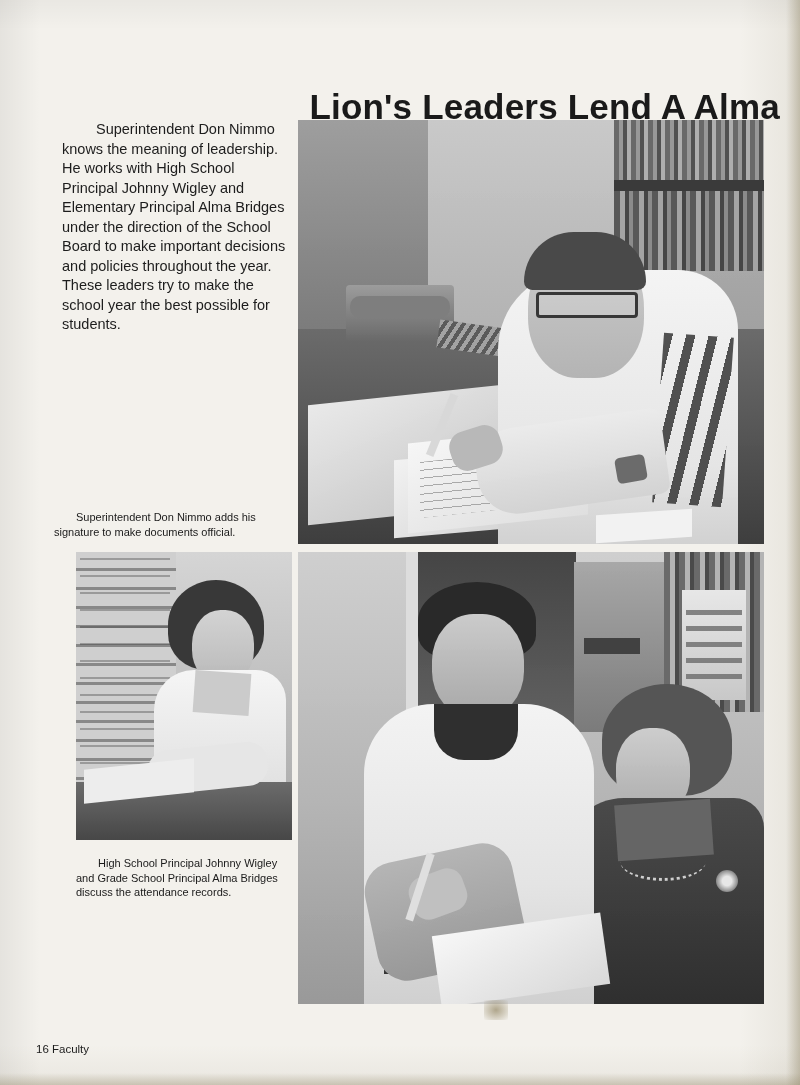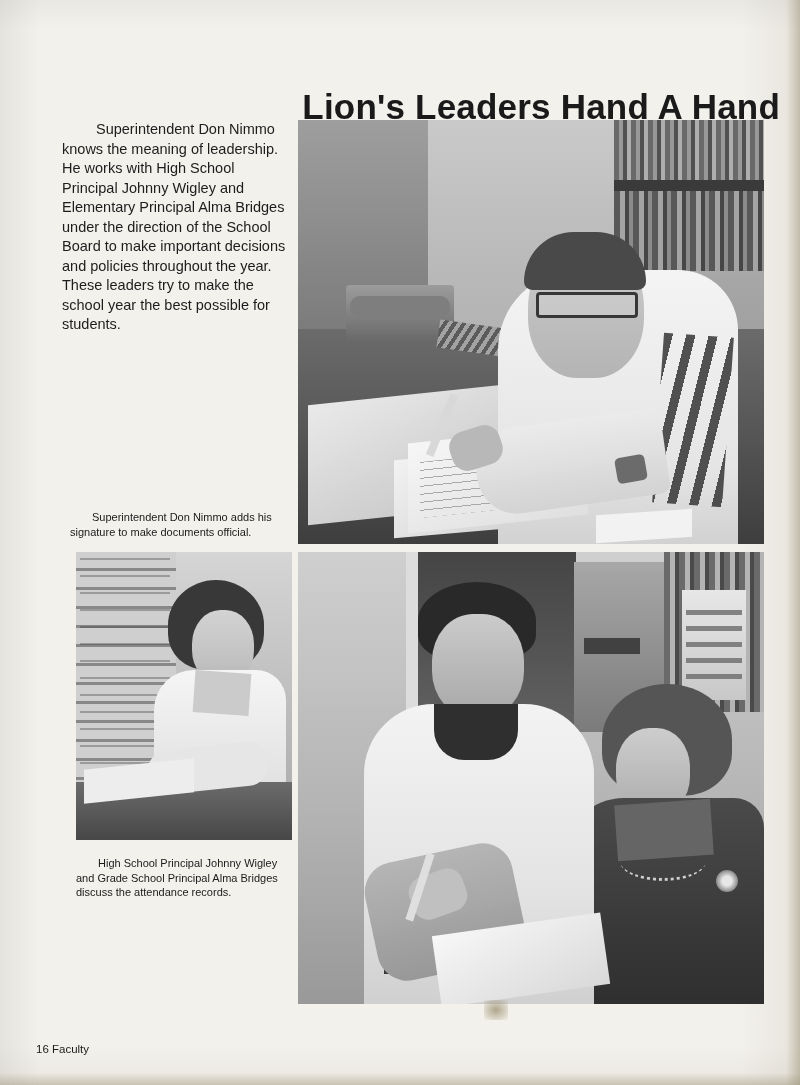--- a/index.html
+++ b/index.html
@@ -84,21 +84,21 @@
     text-indent: 22px;
     display: block;
   }
   .caption p {
     margin: 0;
   }
   .caption p + p {
     margin-top: 7px;
   }
 
-  #caption-nimmo { left: 70px; top: 510px; }
+  #caption-nimmo { left: 54px; top: 510px; }
   #caption-mcgraw { left: 76px; top: 856px; width: 216px; }
 
   .page-number {
     position: absolute;
     left: 36px;
     top: 1043px;
     font-size: 11.5px;
     color: #1c1c1c;
   }
 
@@ -401,21 +401,21 @@
     pointer-events: none;
   }
 </style>
 </head>
 <body>
 
 <div class="page">
 
   <div class="paper-tint"></div>
 
-  <h1 class="headline">Lion's Leaders Hand A Hand</h1>
+  <h1 class="headline">Lion's Leaders Lend A Alma</h1>
 
   <div class="intro-text">Superintendent Don Nimmo knows the meaning of leadership. He works with High School Principal Johnny Wigley and Elementary Principal Alma Bridges under the direction of the School Board to make important decisions and policies throughout the year. These leaders try to make the school year the best possible for students.</div>
 
   <div class="photo" id="photo-nimmo">
     <div class="wall"></div>
     <div class="cabinet"></div>
     <div class="shelf"></div>
     <div class="shelf-sep"></div>
     <div class="shelf2"></div>
     <div class="desk"></div>

